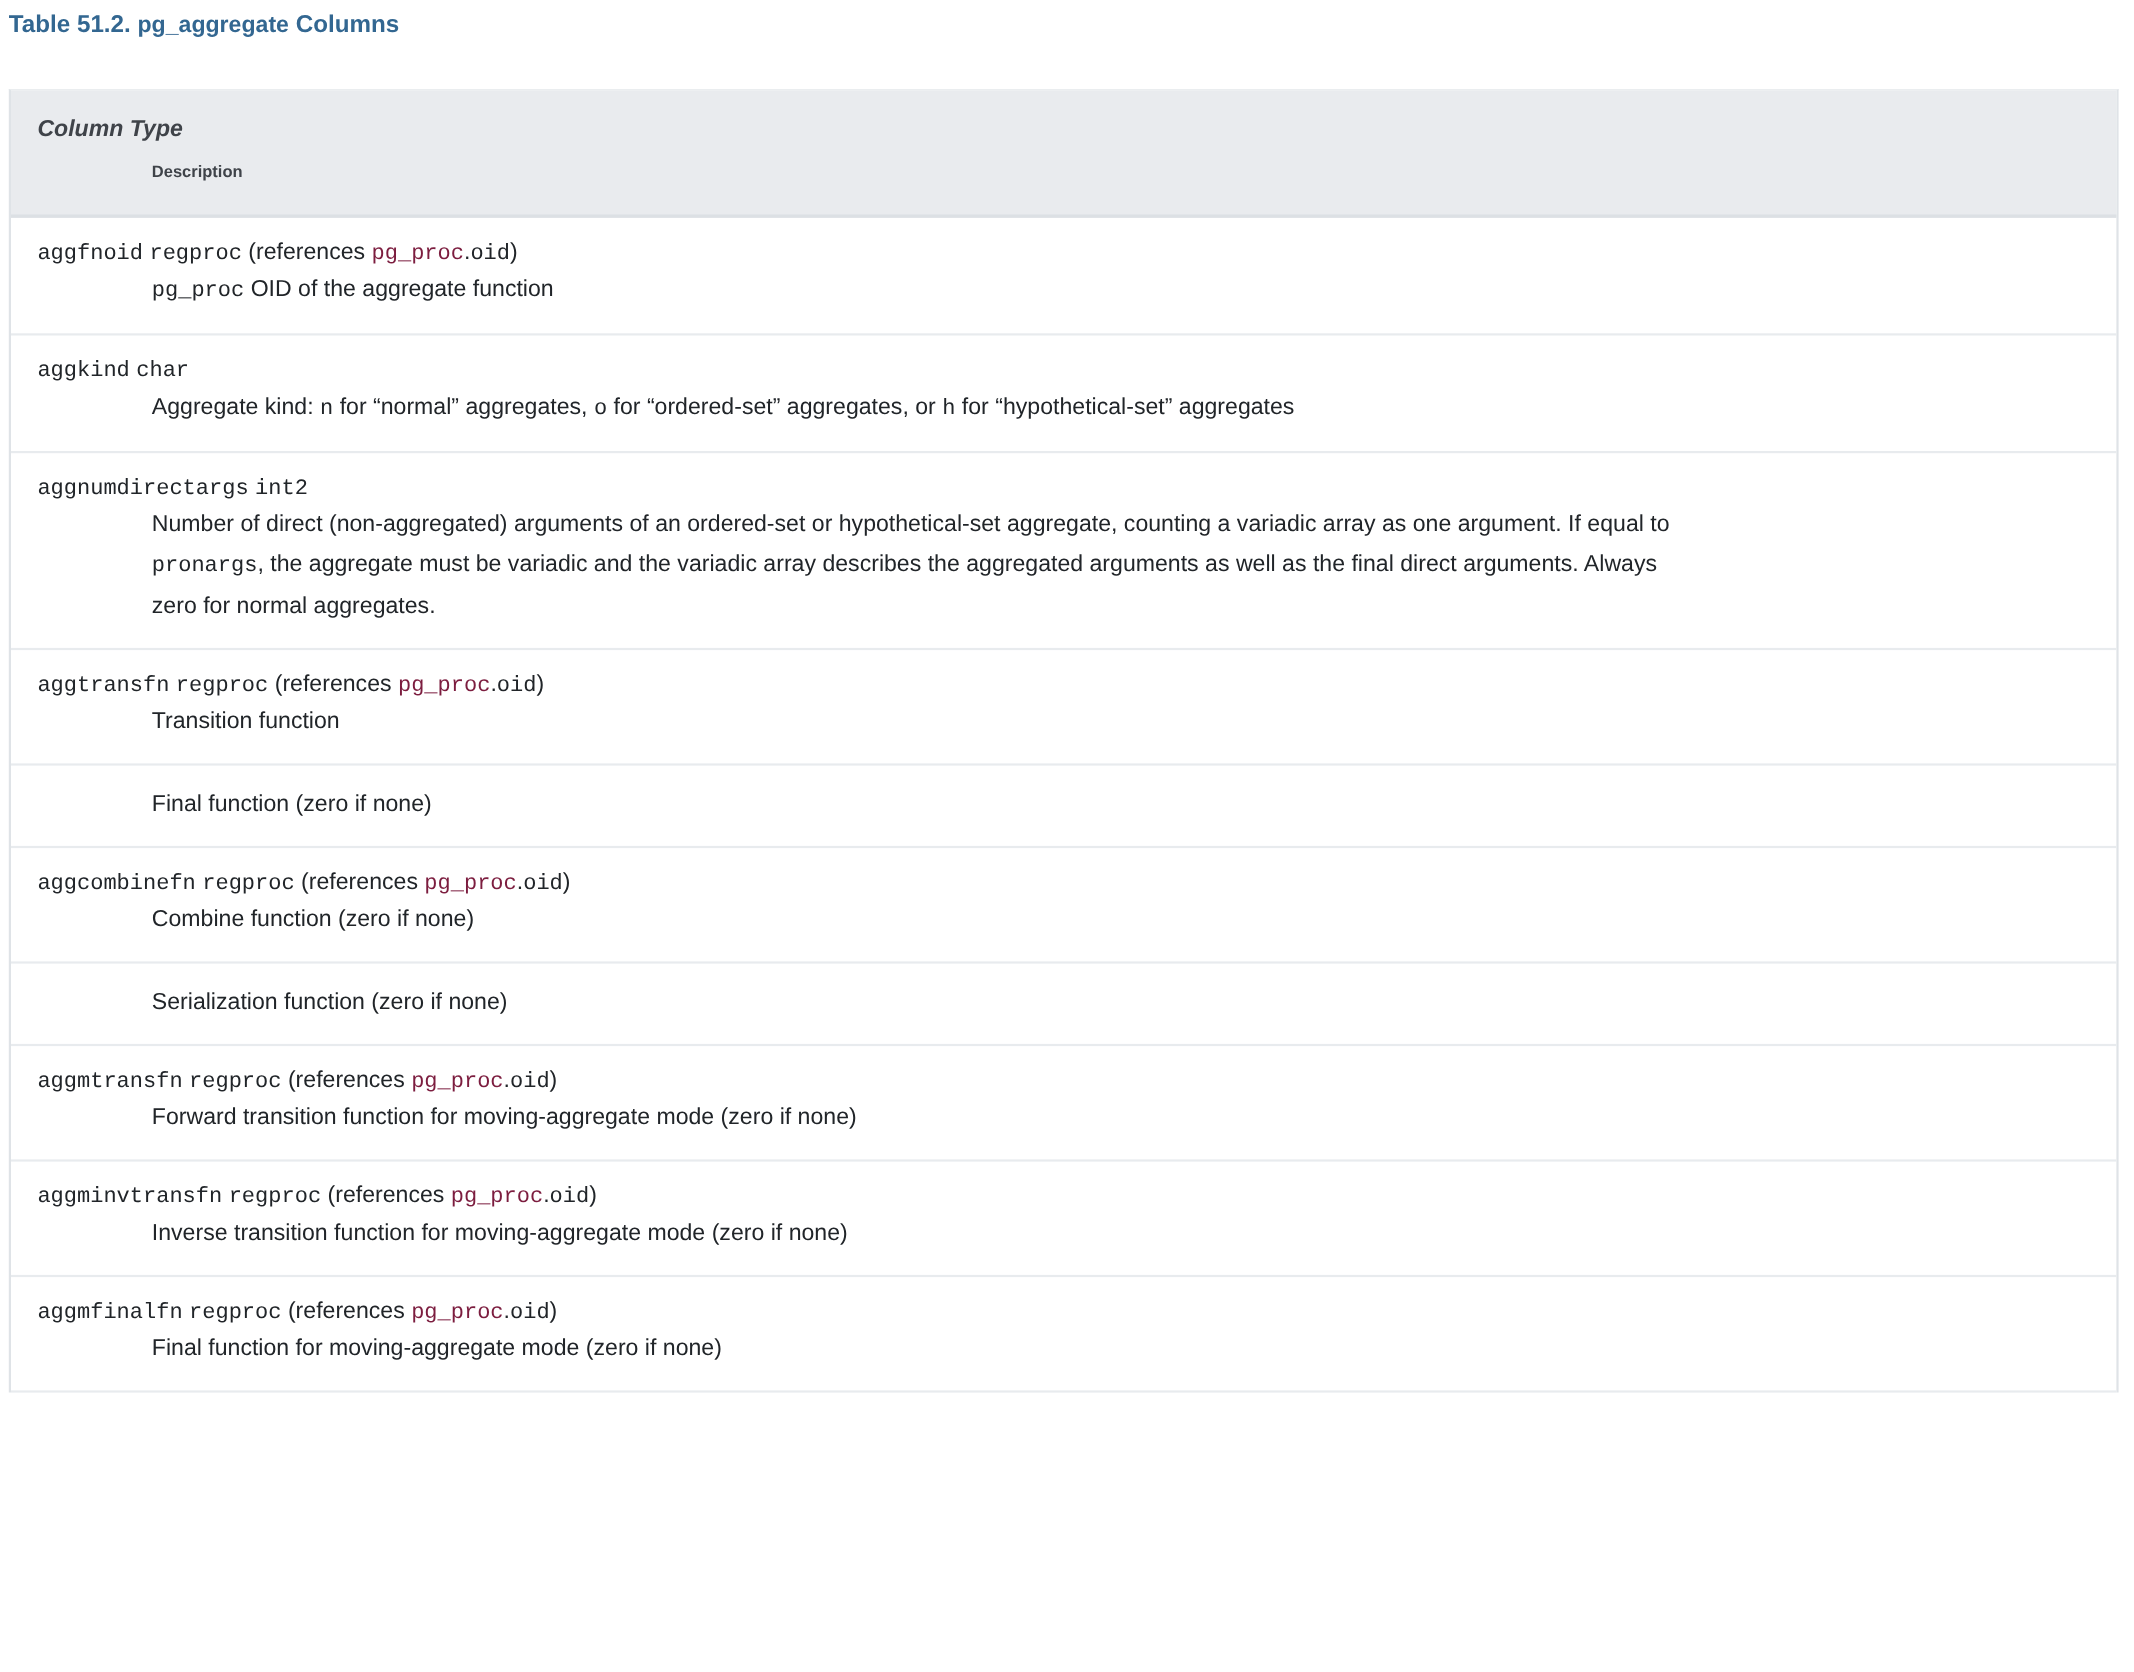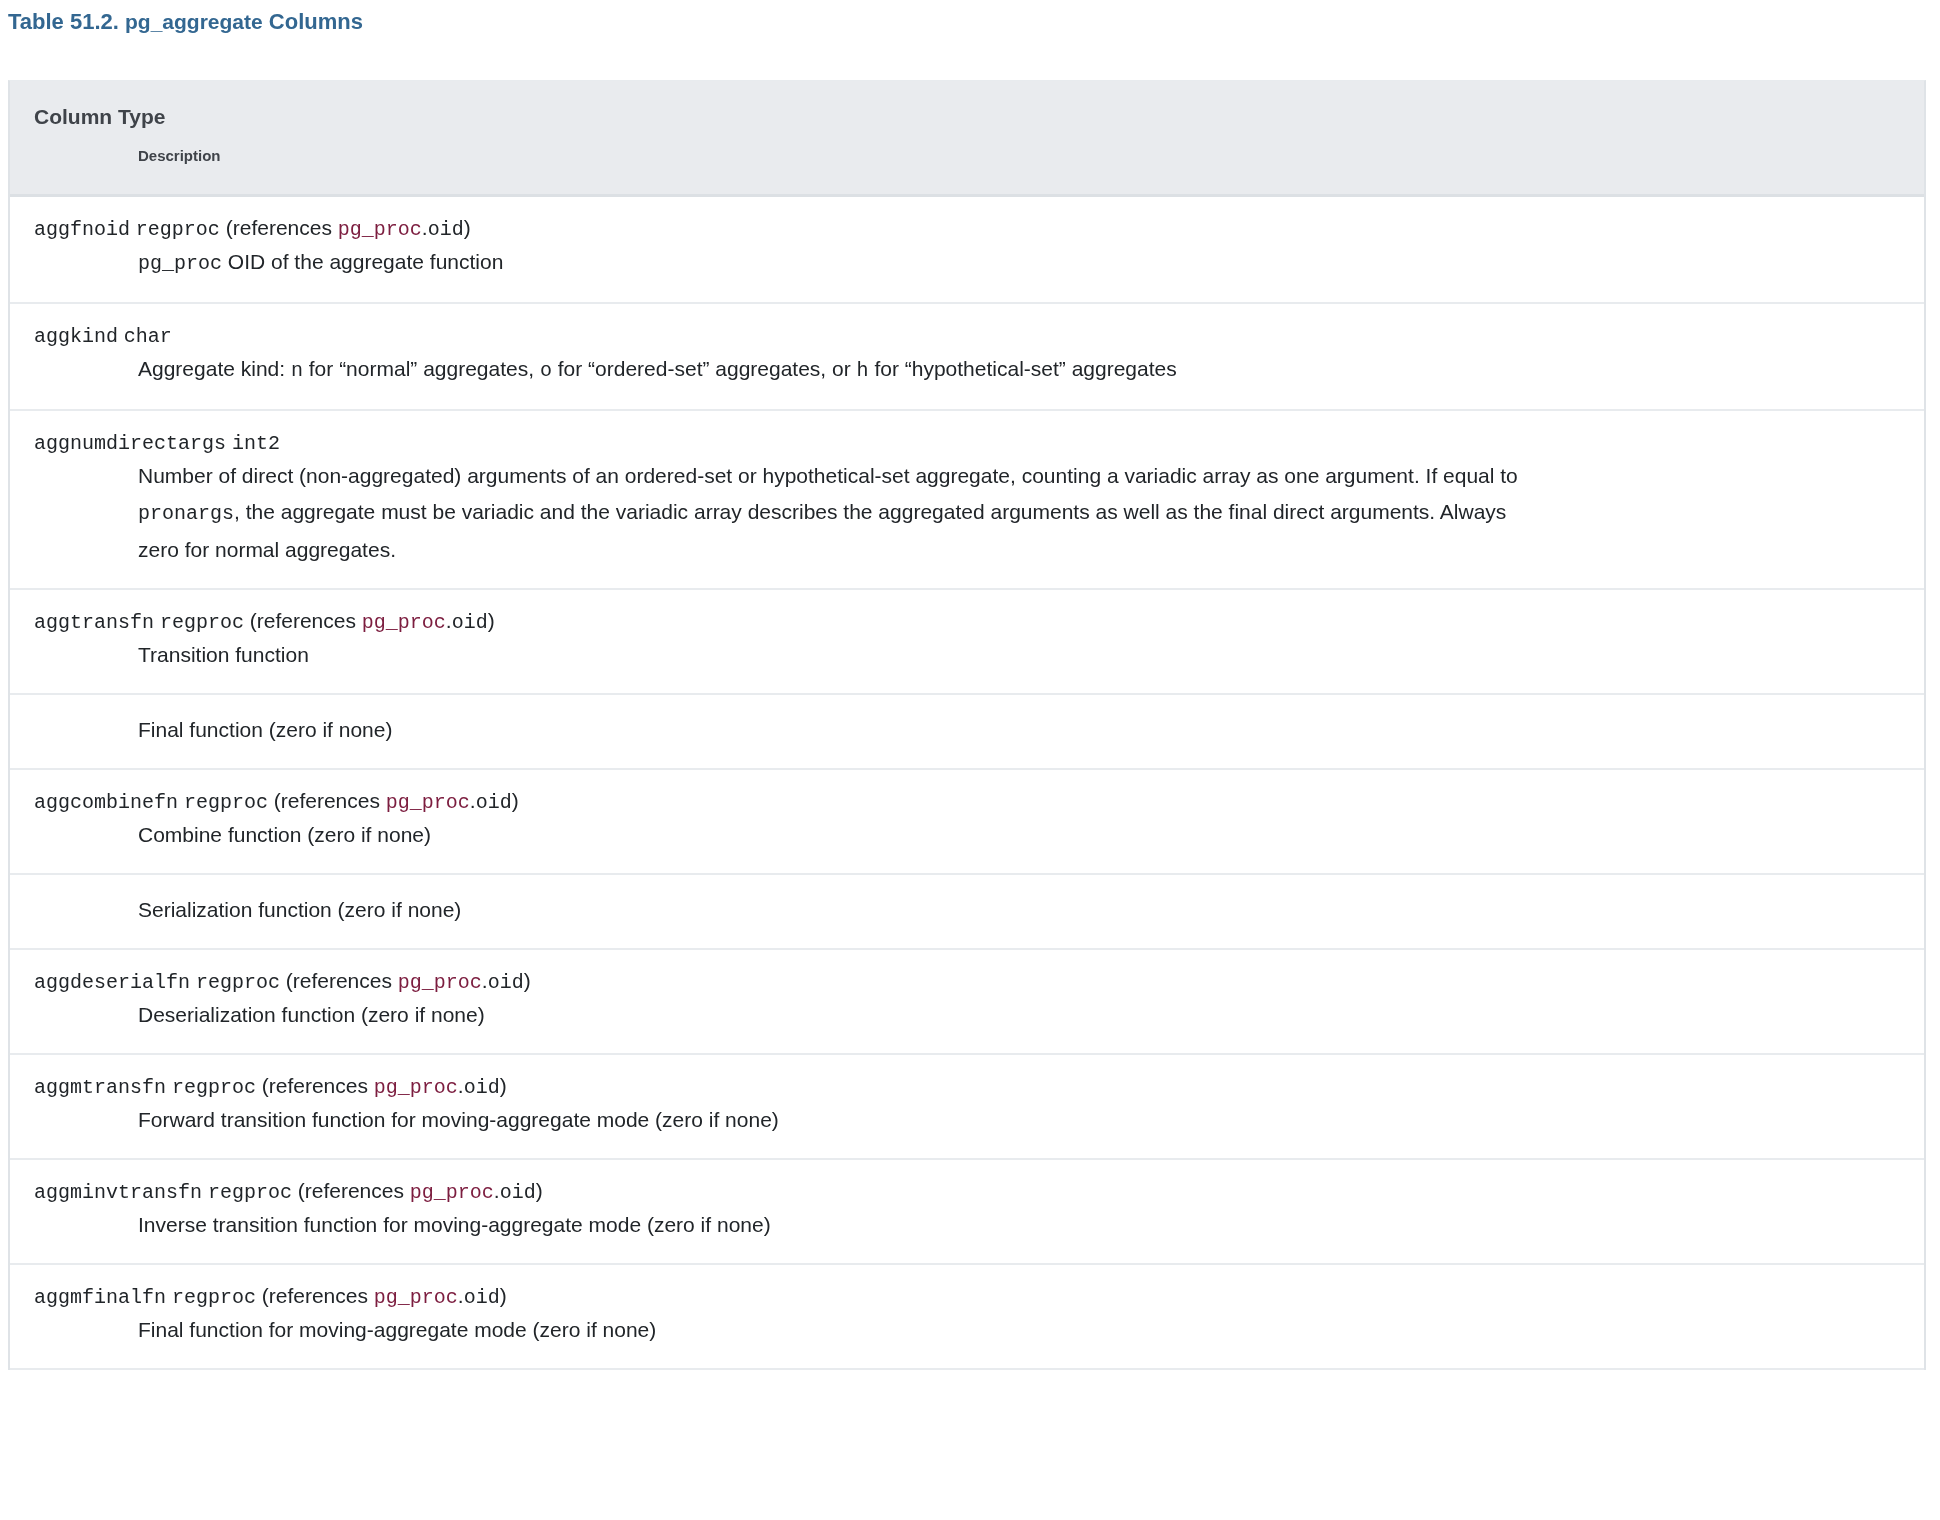--- a/index.html
+++ b/index.html
@@ -32,21 +32,21 @@
   .cat-table{
     border-left:2px solid var(--table-border);
     border-right:2px solid var(--table-border);
     border-top:1px solid var(--row-border);
   }
   .thead{
     background:var(--header-bg);
     border-bottom:3px solid var(--header-border);
     padding:22px 24px 24px 24px;
   }
-  .th-line1{font-size:21px;line-height:28px;font-weight:bold;color:var(--header-text);}
+  .th-line1{font-size:21px;line-height:28px;font-weight:bold;color:var(--header-text);font-style:italic;}
   .th-line2{font-size:15px;line-height:28px;font-weight:bold;color:var(--header-text);
     padding-left:104px;margin-top:11px;}
   .row{
     border-bottom:2px solid var(--row-border);
     padding:17px 24px 20px 24px;
   }
   .name-line{font-size:21px;line-height:28px;}
   code{font-family:"Liberation Mono",monospace;font-size:20px;color:var(--text);}
   a.ref-link{color:var(--link-maroon);text-decoration:none;cursor:pointer;}
   a.ref-link code{color:var(--link-maroon);}
@@ -97,24 +97,20 @@
 
   <div class="row">
     <div class="name-line"><code>aggcombinefn</code> <code>regproc</code><span> (references </span><a class="ref-link"><code>pg_proc</code></a><span>.</span><code>oid</code><span>)</span></div>
     <div class="desc"><span>Combine function (zero if none)</span></div>
   </div>
 
   <div class="row">
     <div class="desc"><span>Serialization function (zero if none)</span></div>
   </div>
 
-  <div class="row">
-    <div class="name-line"><code>aggdeserialfn</code> <code>regproc</code><span> (references </span><a class="ref-link"><code>pg_proc</code></a><span>.</span><code>oid</code><span>)</span></div>
-    <div class="desc"><span>Deserialization function (zero if none)</span></div>
-  </div>
 
   <div class="row">
     <div class="name-line"><code>aggmtransfn</code> <code>regproc</code><span> (references </span><a class="ref-link"><code>pg_proc</code></a><span>.</span><code>oid</code><span>)</span></div>
     <div class="desc"><span>Forward transition function for moving-aggregate mode (zero if none)</span></div>
   </div>
 
   <div class="row">
     <div class="name-line"><code>aggminvtransfn</code> <code>regproc</code><span> (references </span><a class="ref-link"><code>pg_proc</code></a><span>.</span><code>oid</code><span>)</span></div>
     <div class="desc"><span>Inverse transition function for moving-aggregate mode (zero if none)</span></div>
   </div>

